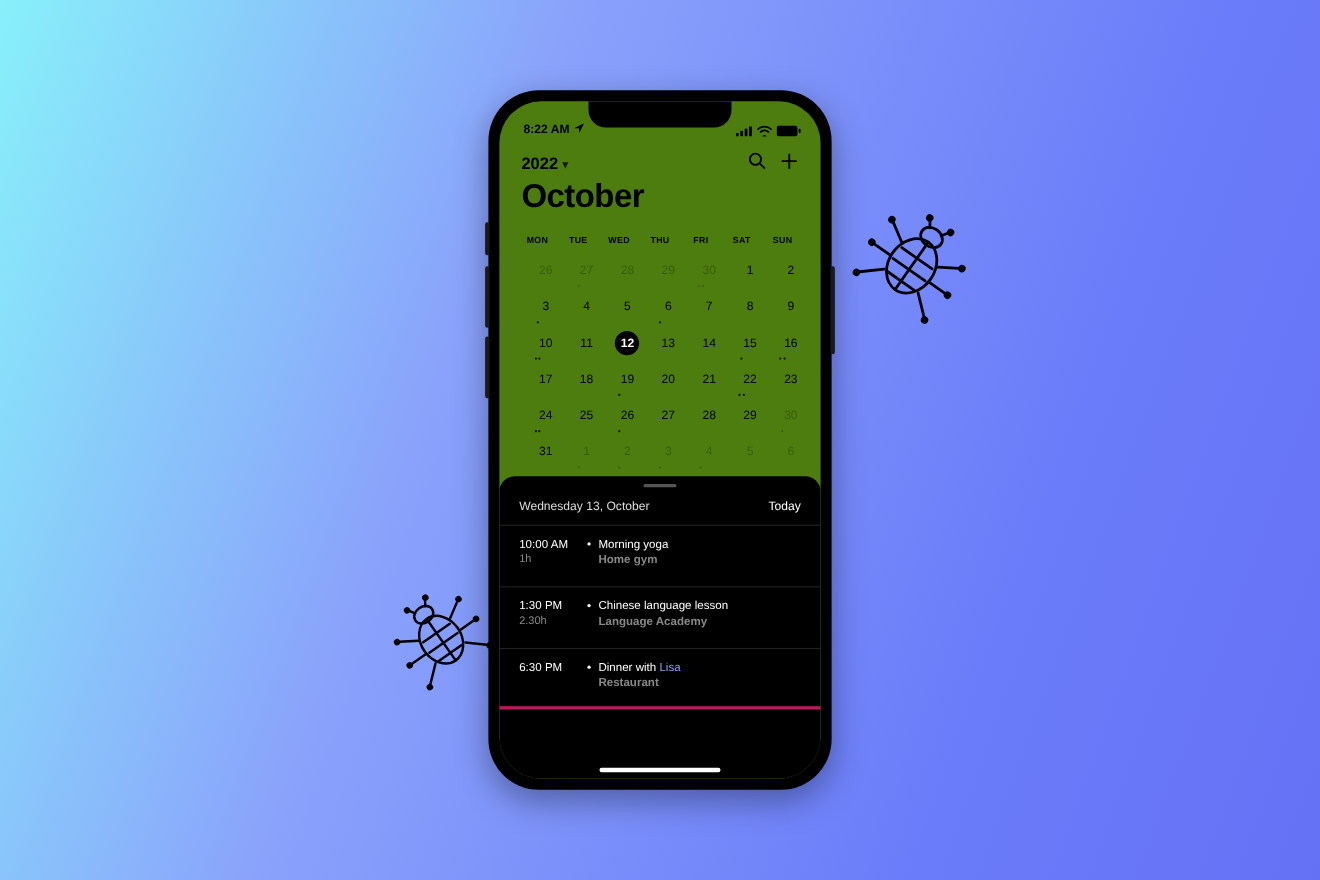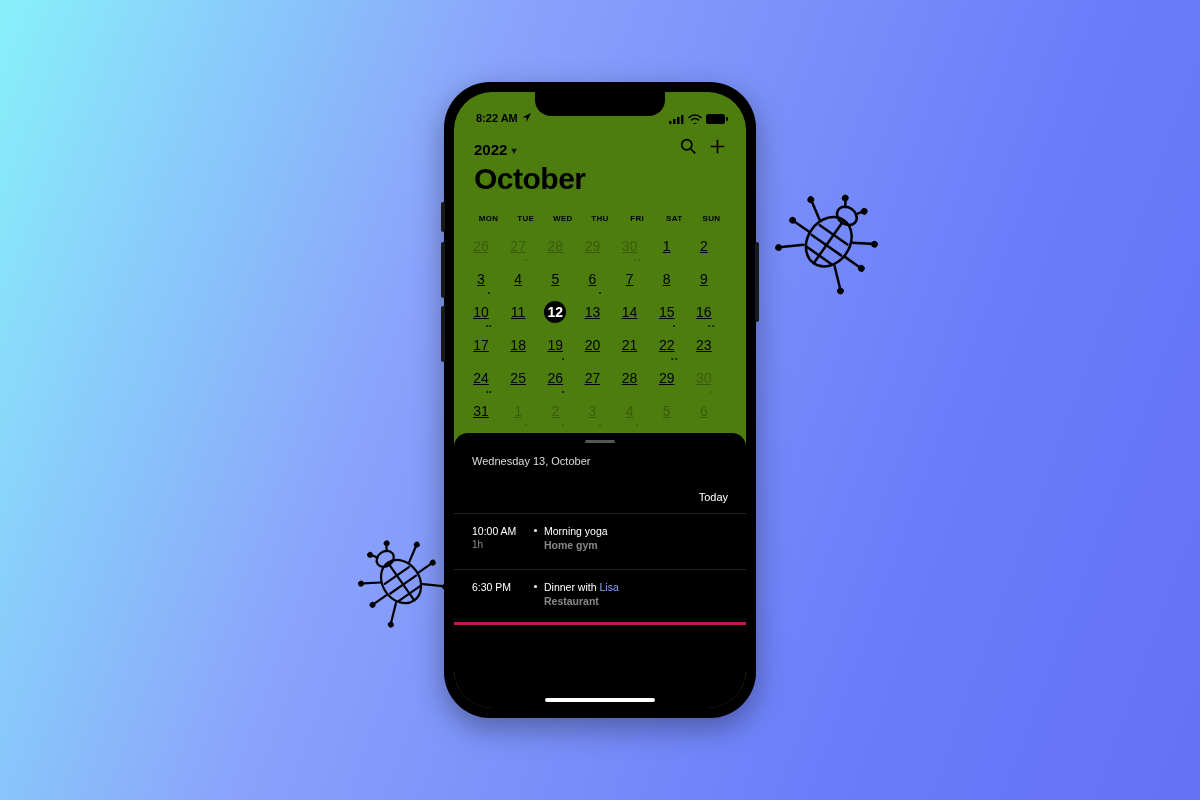--- a/index.html
+++ b/index.html
@@ -100,24 +100,23 @@
     font-size: 8px;
     font-weight: 700;
     letter-spacing: .3px;
     padding: 4px 0 6px 0;
   }
   .week { height: 33px; }
   .day {
     position: relative;
     display:flex;
     align-items:center;
-    justify-content:flex-start;
-    font-size: 14px;
+    justify-content:flex-end;
+    font-size: 11px;
     font-weight: 500;
-    text-decoration: underline;
   }
   .day.faded { opacity: 0.25; }
   .day .num {
     width: 22px; height:22px;
     display:flex; align-items:center; justify-content:center;
     border-radius: 50%;
   }
   .day.selected .num {
     background:#000; color:#fff; font-weight:600;
   }
@@ -149,21 +148,21 @@
     width:30px; height:3px;
     background:#555;
     border-radius:3px;
   }
   .agenda-head {
     display:flex; justify-content:space-between;
     padding: 22px 18px 10px 18px;
     font-size: 11px;
   }
   .agenda-head .date { color:#ddd; }
-  .agenda-head .today { color:#fff;margin-top:36px; }
+  .agenda-head .today { color:#fff; }
   .event {
     display:flex;
     padding: 10px 18px;
     border-top: 1px solid #222;
     min-height: 56px;
     line-height: 1.35;
   }
   .event:last-child { border-bottom: 3px solid #be185d; }
   .event .time {
     width: 62px;
@@ -522,20 +521,30 @@
               <div>10:00 AM</div>
               <div class="dur">1h</div>
             </div>
             <div class="body">
               <div>Morning yoga</div>
               <div class="loc">Home gym</div>
             </div>
           </div>
           <div class="event">
             <div class="time">
+              <div>1:30 PM</div>
+              <div class="dur">2.30h</div>
+            </div>
+            <div class="body">
+              <div>Chinese language lesson</div>
+              <div class="loc">Language Academy</div>
+            </div>
+          </div>
+          <div class="event">
+            <div class="time">
               <div>6:30 PM</div>
             </div>
             <div class="body">
               <div>Dinner with <span class="person">Lisa</span></div>
               <div class="loc">Restaurant</div>
             </div>
           </div>
         </div>
       <div class="home-indicator"></div>
     </div>

